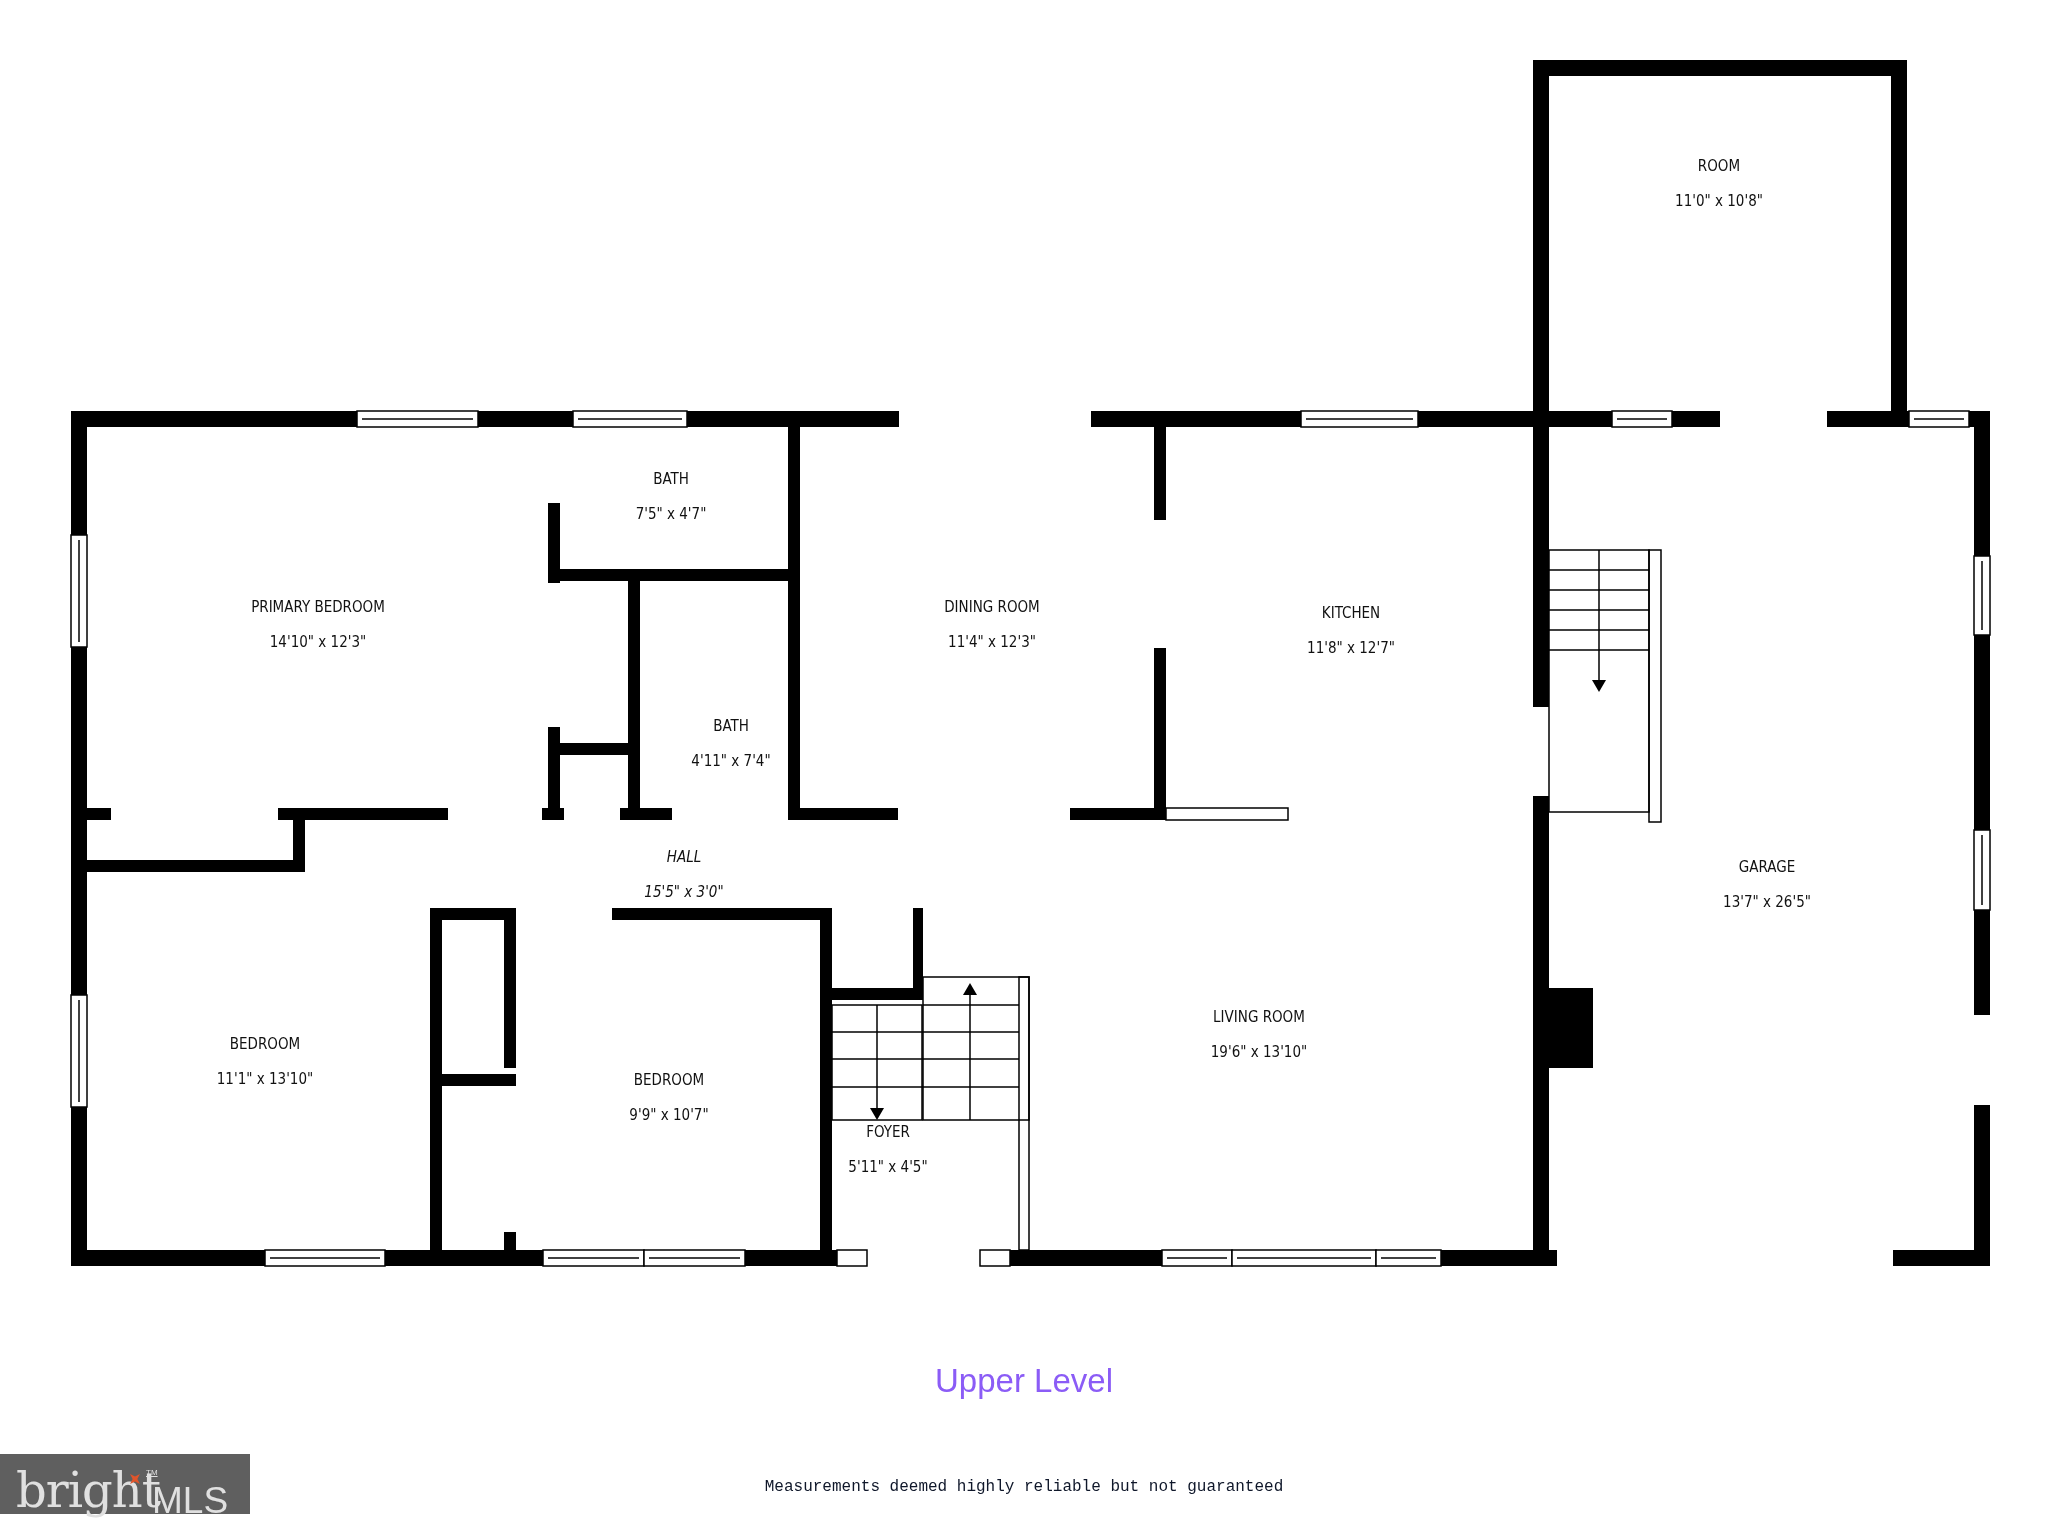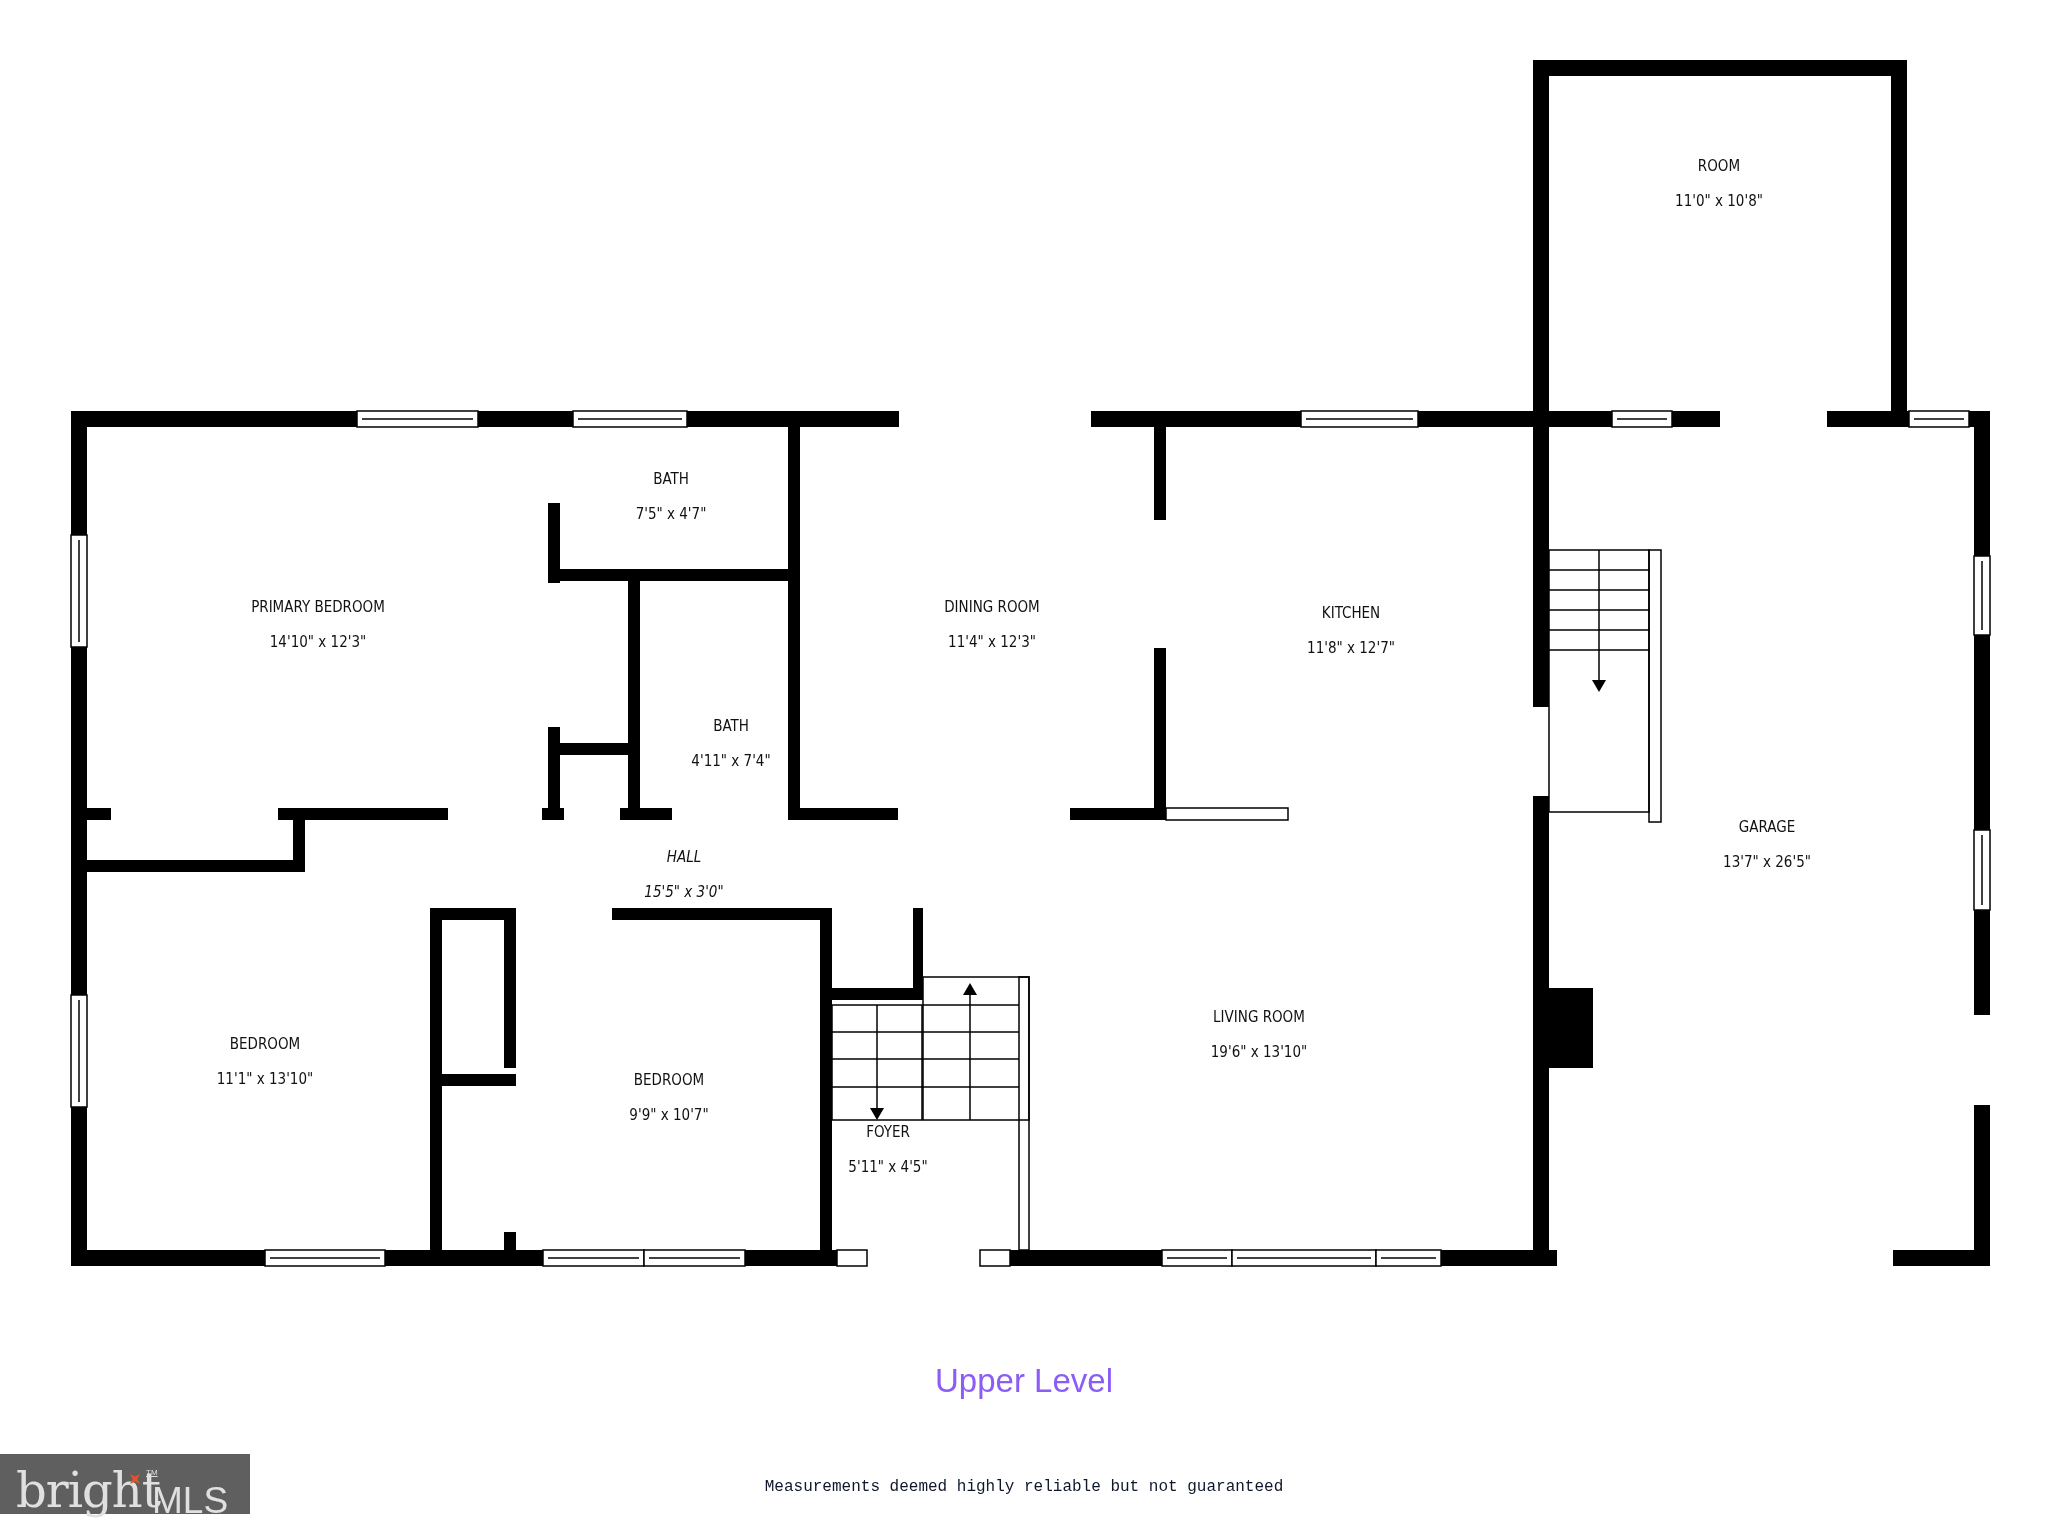--- a/index.html
+++ b/index.html
@@ -171,21 +171,21 @@
   <span class="dims">11'4" x 12'3"</span>
 </div>
 <div class="room-label" style="left:1351px;top:596px;">
   <span class="name">KITCHEN</span>
   <span class="dims">11'8" x 12'7"</span>
 </div>
 <div class="room-label" style="left:1719px;top:149px;">
   <span class="name">ROOM</span>
   <span class="dims">11'0" x 10'8"</span>
 </div>
-<div class="room-label" style="left:1767px;top:810px;">
+<div class="room-label" style="left:1767px;top:850px;">
   <span class="name">GARAGE</span>
   <span class="dims">13'7" x 26'5"</span>
 </div>
 <div class="room-label" style="left:684px;top:840px;font-style:italic;">
   <span class="name">HALL</span>
   <span class="dims">15'5" x 3'0"</span>
 </div>
 <div class="room-label" style="left:265px;top:1027px;">
   <span class="name">BEDROOM</span>
   <span class="dims">11'1" x 13'10"</span>

